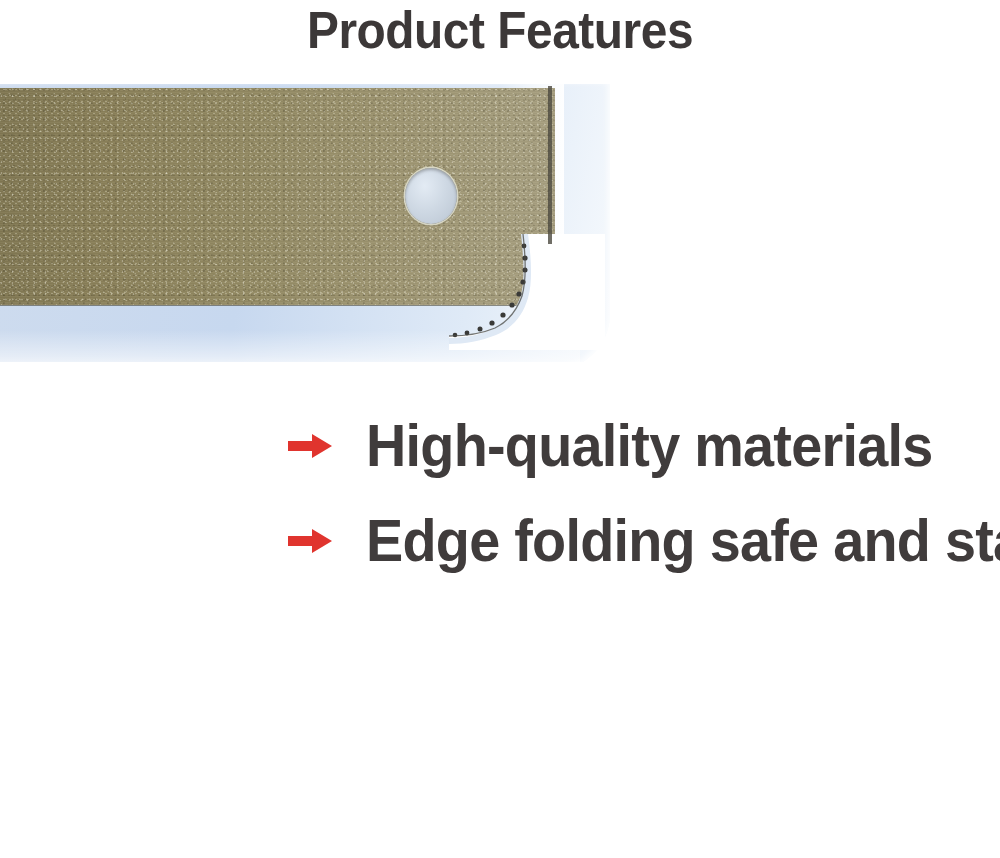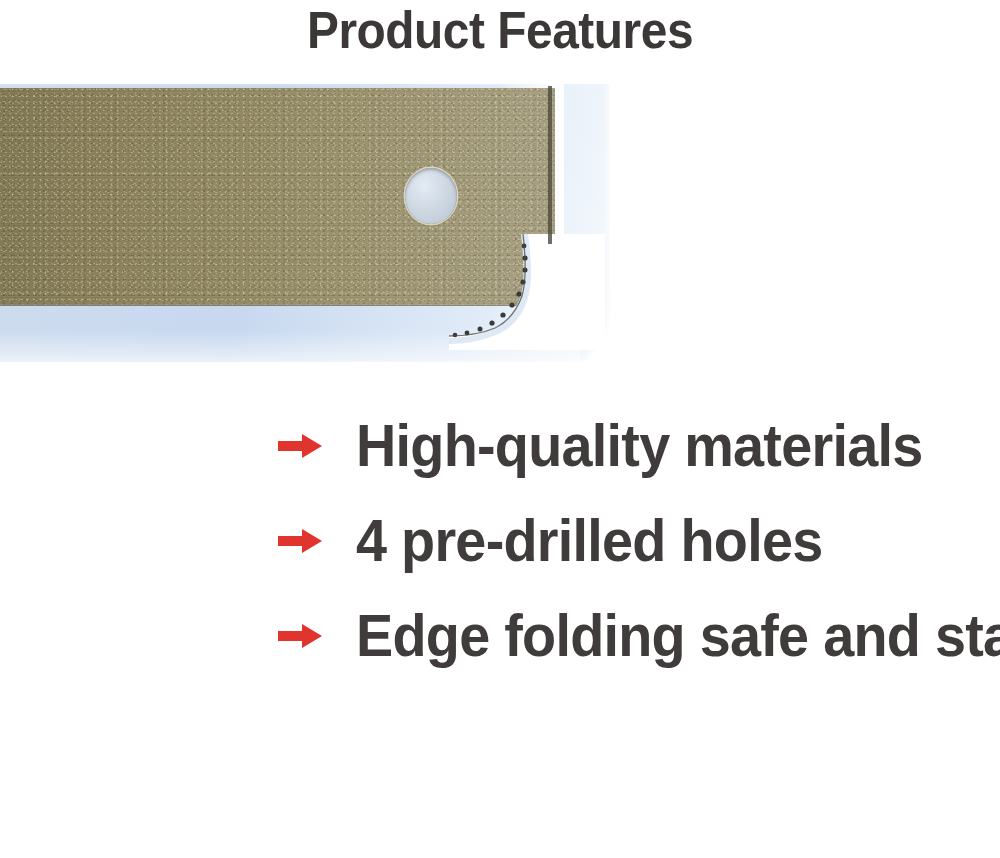--- a/index.html
+++ b/index.html
@@ -149,20 +149,21 @@
     position: absolute;
     left: 0;
     top: 398px;
     width: 1000px;
   }
   .feature-row {
     position: relative;
     height: 95px;
     display: flex;
     align-items: center;
+    margin-left: 10px;
   }
   .arrow-icon {
     position: absolute;
     left: 278px;
     top: 50%;
     transform: translateY(-50%);
     width: 44px;
     height: 26px;
     display: block;
   }
@@ -238,26 +239,20 @@
   <div class="feature-list">
 
     <div class="feature-row">
       <svg class="arrow-icon" viewBox="0 0 44 26">
         <path d="M 0,8 L 24,8 L 24,1 L 44,13 L 24,25 L 24,18 L 0,18 Z" fill="#e0342e"></path>
       </svg>
       <div class="feature-text">High-quality materials</div>
     </div>
 
 
-    <div class="feature-row">
-      <svg class="arrow-icon" viewBox="0 0 44 26">
-        <path d="M 0,8 L 24,8 L 24,1 L 44,13 L 24,25 L 24,18 L 0,18 Z" fill="#e0342e"></path>
-      </svg>
-      <div class="feature-text">4 pre-drilled holes</div>
-    </div>
 
 
     <div class="feature-row">
       <svg class="arrow-icon" viewBox="0 0 44 26">
         <path d="M 0,8 L 24,8 L 24,1 L 44,13 L 24,25 L 24,18 L 0,18 Z" fill="#e0342e"></path>
       </svg>
       <div class="feature-text">Edge folding safe and stable</div>
     </div>
 
   </div>

